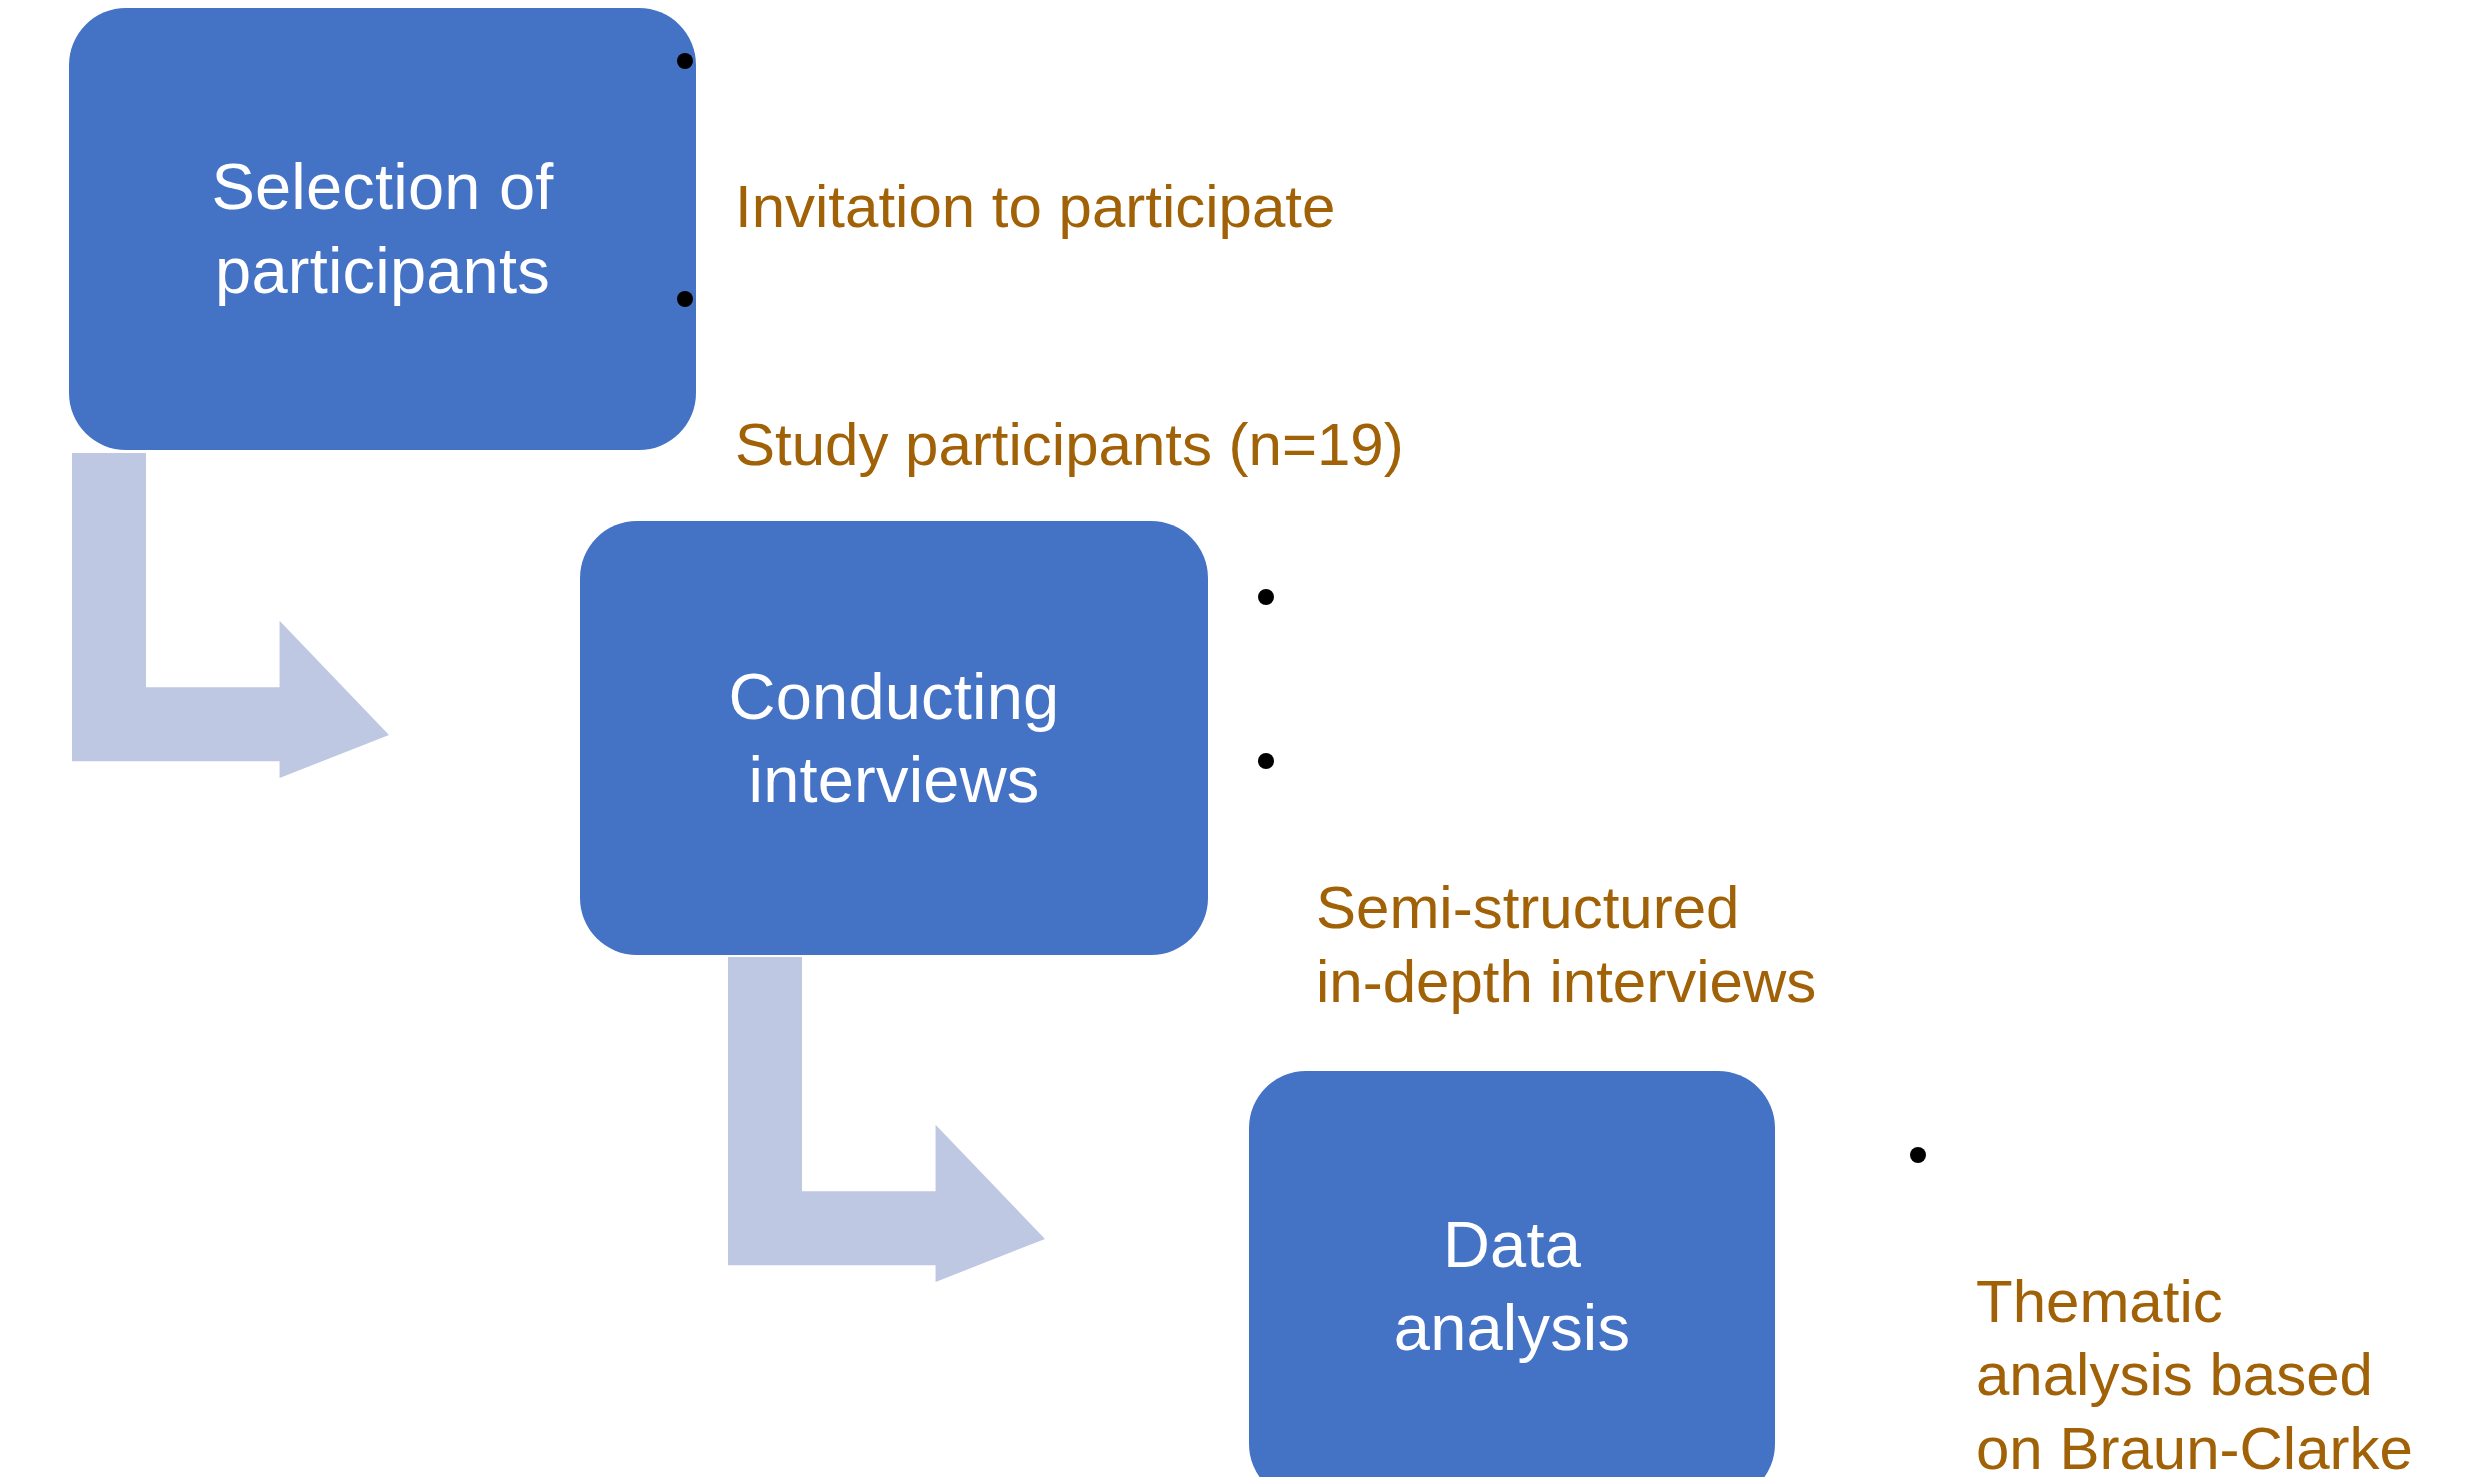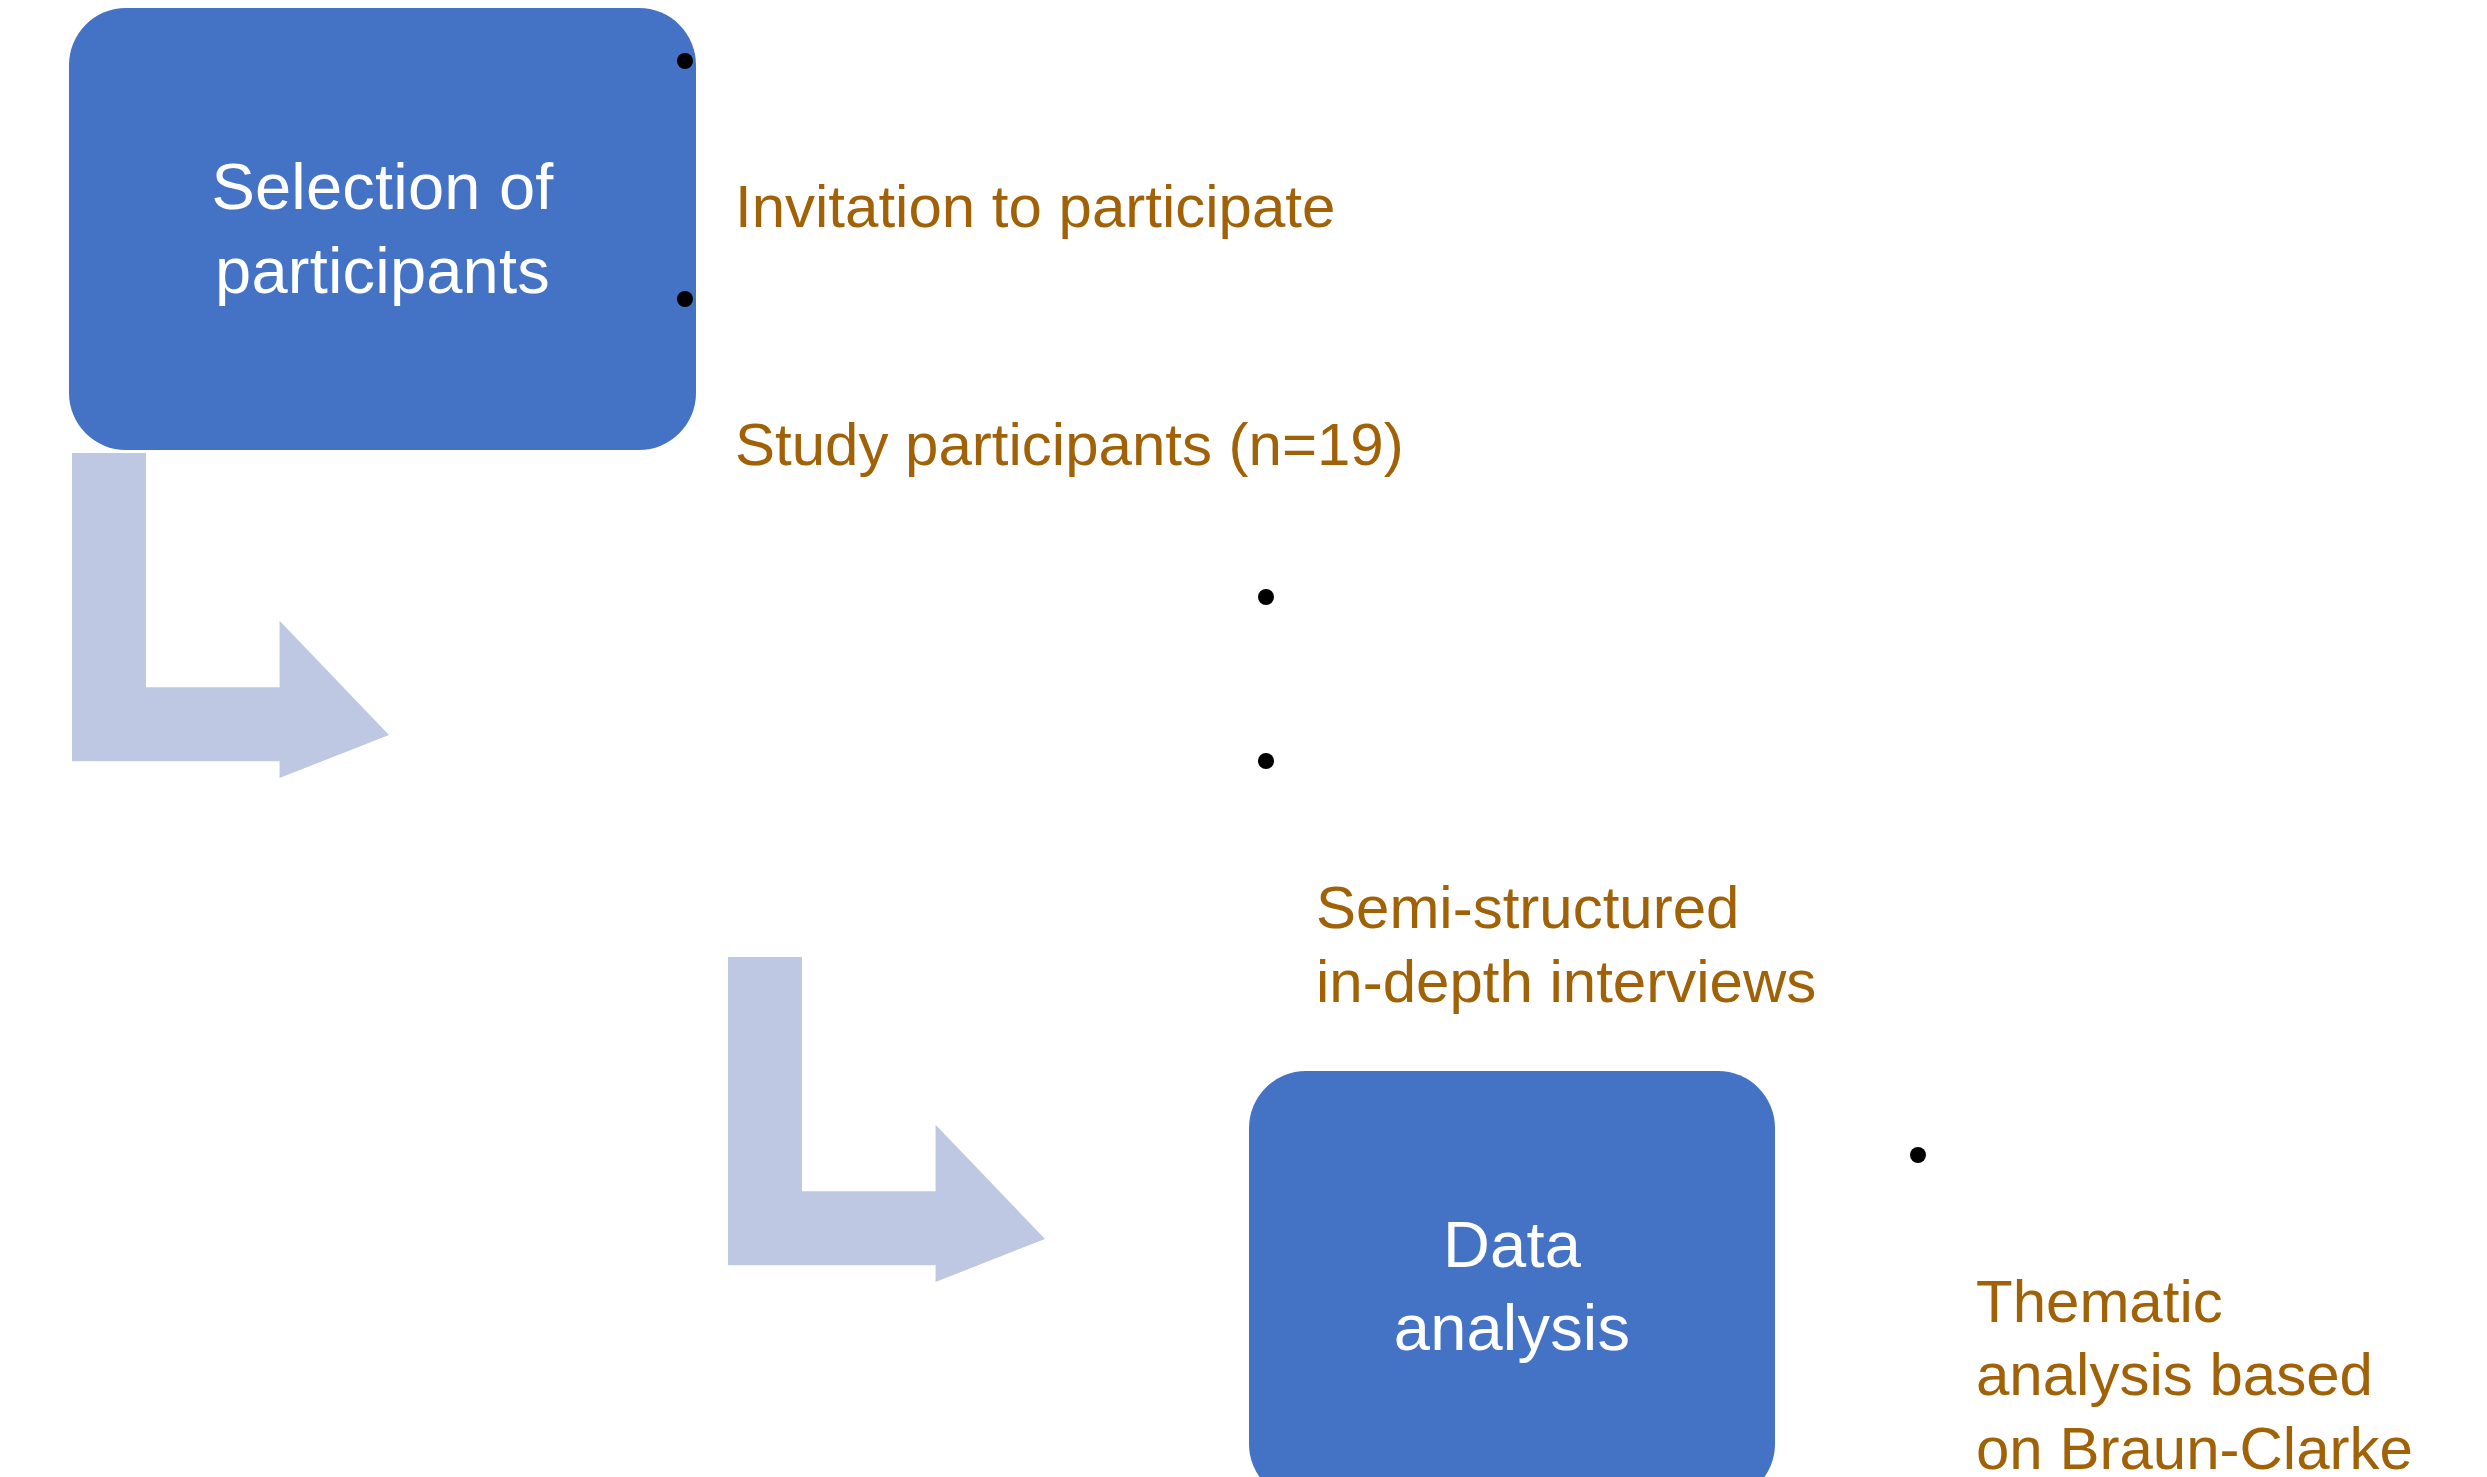--- a/index.html
+++ b/index.html
@@ -107,20 +107,24 @@
     <li>
       <span class="bullet-dot"></span>
       <span>Study participants (n=19)</span>
     </li>
   </ul>
 
   <svg class="elbow-arrow" id="arrow-1" viewBox="0 0 420 430" preserveAspectRatio="none">
     <path d="M 0 0 L 98 0 L 98 310 L 275 310 L 275 222 L 420 373 L 275 430 L 275 408 L 0 408 Z" fill="#BFC8E2"></path>
   </svg>
 
+  <div class="proc-box" id="box-interviews">
+    <div class="proc-label">Conducting
+interviews</div>
+  </div>
 
   <ul class="bullet-list" id="bullets-interviews">
     <li>
       <span class="bullet-dot"></span>
     </li>
     <li>
       <span class="bullet-dot"></span>
       <span>Semi-structured
 in-depth interviews</span>
     </li>

